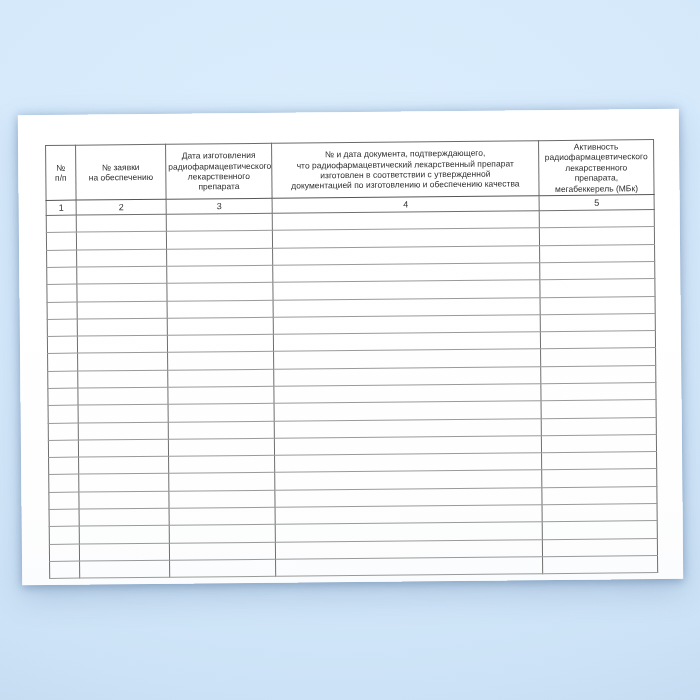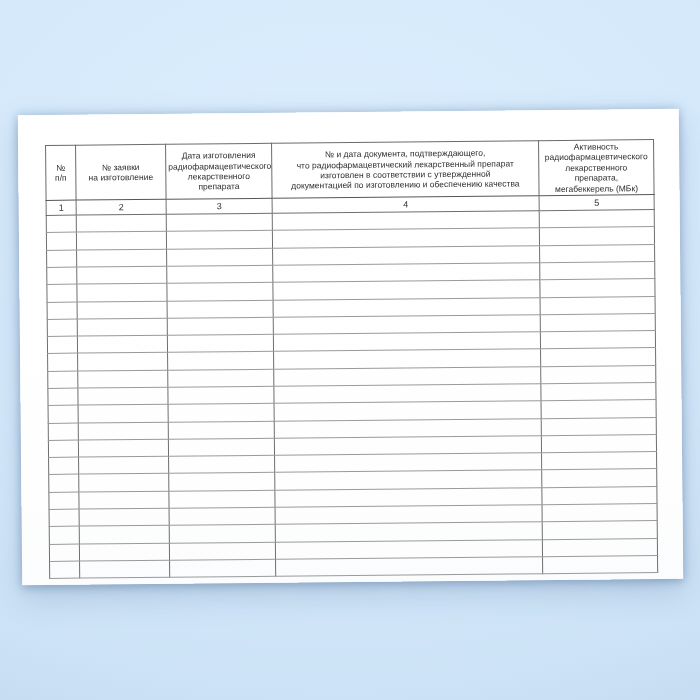--- a/index.html
+++ b/index.html
@@ -91,21 +91,21 @@
           <col class="c2">
           <col class="c3">
           <col class="c4">
           <col class="c5">
       </colgroup>
       <thead>
         <tr class="header-row">
           <th>№
 п/п</th>
           <th>№ заявки
-на изготовление</th>
+на обеспечению</th>
           <th>Дата изготовления
 радиофармацевтического
 лекарственного препарата</th>
           <th>№ и дата документа, подтверждающего,
 что радиофармацевтический лекарственный препарат
 изготовлен в соответствии с утвержденной
 документацией по изготовлению и обеспечению качества</th>
           <th>Активность
 радиофармацевтического
 лекарственного

